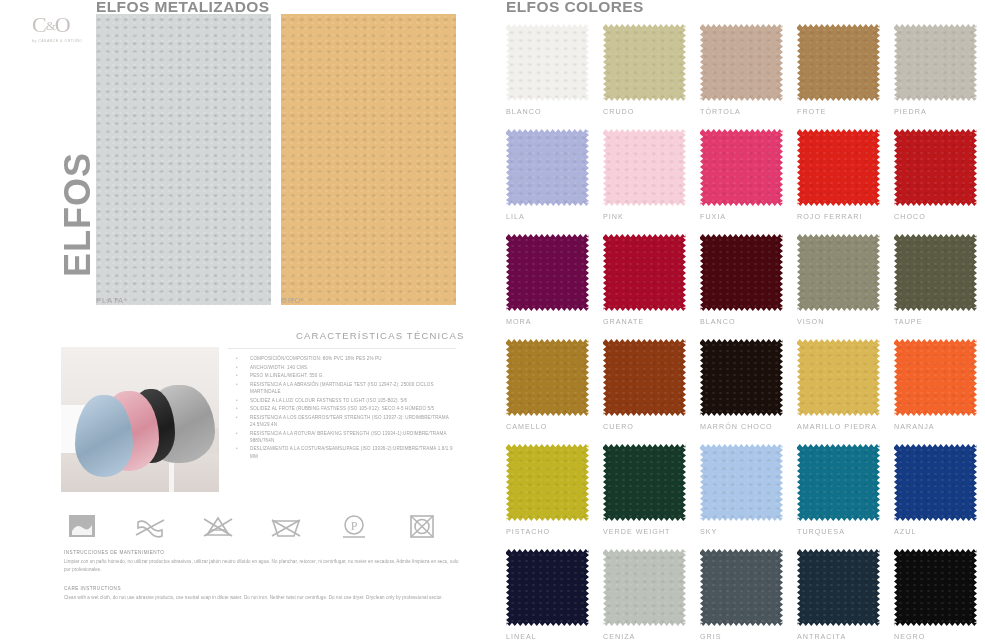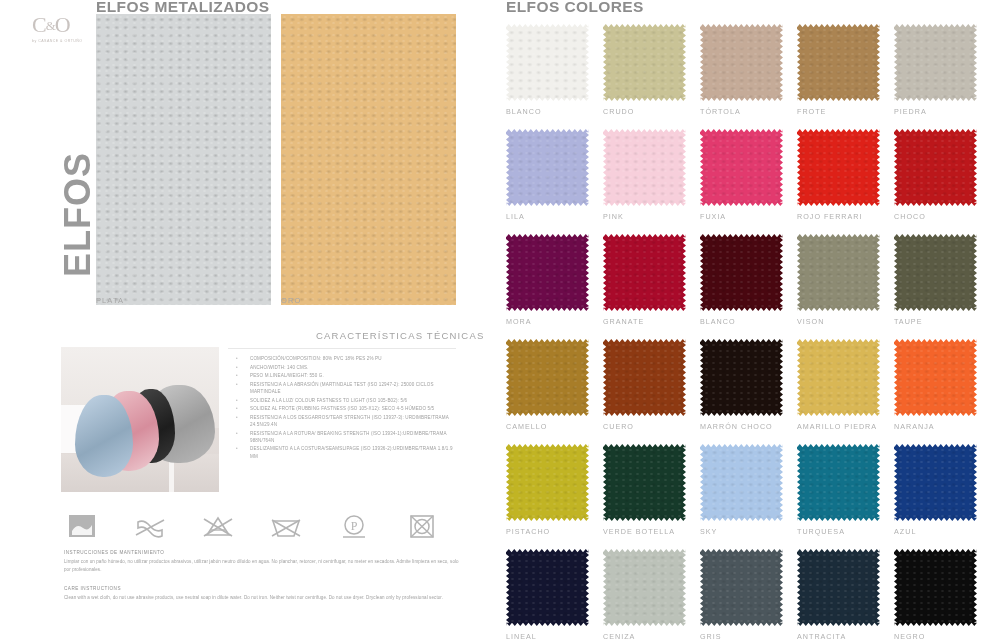--- a/index.html
+++ b/index.html
@@ -78,21 +78,21 @@
     background: linear-gradient(150deg,#4a4a4a,#1d1d1d 60%,#3a3a3a); }
   .roll.pink  { left: 38px; top: 44px; width: 60px; height: 80px;
     background: linear-gradient(150deg,#f0c6cc,#d68d9c 55%,#efcdd3); }
   .roll.blue  { left: 14px; top: 48px; width: 58px; height: 82px;
     background: linear-gradient(150deg,#c3d5e6,#8fa8bd 55%,#b9cde0); }
   .ph-leg { position:absolute; left: 108px; bottom:0; width:5px; height:36px;
     background:#f6f4f3; }
 
   
   .tech-title {
-    position: absolute; left: 288px; top: 330px;
+    position: absolute; left: 268px; top: 330px;
     font-size: 9.5px; letter-spacing: 1.2px; color: #a3a3a3;
   }
   .tech-box {
     position: absolute; left: 200px; top: 348px;
     width: 228px; height: 142px;
     border-top: 1px solid #e8e8e8;
   }
   .tech-list { list-style: none; padding: 6px 0 0 0; }
   .tech-list li {
     position: relative; padding-left: 22px;
@@ -365,21 +365,21 @@
         <div class="cell">
           <div class="sw" style="position: relative;"><svg width="83" height="77" viewBox="0 0 83 77">
               <polygon points="0.0,3.2 2.8,0.0 5.5,3.2 8.3,0.0 11.0,3.2 13.8,0.0 16.5,3.2 19.3,0.0 22.0,3.2 24.8,0.0 27.5,3.2 30.3,0.0 33.0,3.2 35.8,0.0 38.5,3.2 41.3,0.0 44.0,3.2 46.8,0.0 49.5,3.2 52.3,0.0 55.0,3.2 57.8,0.0 60.5,3.2 63.3,0.0 66.0,3.2 68.8,0.0 71.5,3.2 74.3,0.0 77.0,3.2 79.8,0.0 82.5,3.2 83.0,0.0 83.0,3.2 79.8,3.2 83.0,6.0 79.8,8.7 83.0,11.4 79.8,14.2 83.0,16.9 79.8,19.7 83.0,22.4 79.8,25.2 83.0,27.9 79.8,30.7 83.0,33.5 79.8,36.2 83.0,39.0 79.8,41.7 83.0,44.5 79.8,47.2 83.0,50.0 79.8,52.7 83.0,55.5 79.8,58.2 83.0,61.0 79.8,63.7 83.0,66.5 79.8,69.2 83.0,72.0 79.8,73.8 83.0,73.8 80.3,77.0 77.5,73.8 74.8,77.0 72.0,73.8 69.3,77.0 66.5,73.8 63.8,77.0 61.0,73.8 58.3,77.0 55.5,73.8 52.8,77.0 50.0,73.8 47.3,77.0 44.5,73.8 41.8,77.0 39.0,73.8 36.3,77.0 33.5,73.8 30.8,77.0 28.0,73.8 25.3,77.0 22.5,73.8 19.8,77.0 17.0,73.8 14.3,77.0 11.5,73.8 8.8,77.0 6.0,73.8 3.3,77.0 0.5,73.8 0.0,77.0 0.0,73.8 3.2,73.8 0.0,71.0 3.2,68.3 0.0,65.5 3.2,62.8 0.0,60.0 3.2,57.3 0.0,54.5 3.2,51.8 0.0,49.0 3.2,46.3 0.0,43.5 3.2,40.8 0.0,38.0 3.2,35.3 0.0,32.5 3.2,29.8 0.0,27.0 3.2,24.3 0.0,21.5 3.2,18.8 0.0,16.0 3.2,13.3 0.0,10.5 3.2,7.8 0.0,5.0" fill="#c1b424"></polygon>
             </svg><div style="position: absolute; left: 3px; top: 3px; width: 77px; height: 71px; pointer-events: none; background-image: radial-gradient(3px 2px, rgba(255, 255, 255, 0.137) 0%, rgba(255, 255, 255, 0) 70%), radial-gradient(4px 3px at 30% 70%, rgba(0, 0, 0, 0.086) 0%, rgba(0, 0, 0, 0) 72%), linear-gradient(rgba(0, 0, 0, 0), rgba(0, 0, 0, 0)); background-size: 7px 6px, 9px 8px, 100% 100%;"></div></div>
           <div class="nm">PISTACHO</div>
         </div>
         <div class="cell">
           <div class="sw" style="position: relative;"><svg width="83" height="77" viewBox="0 0 83 77">
               <polygon points="0.0,3.2 2.8,0.0 5.5,3.2 8.3,0.0 11.0,3.2 13.8,0.0 16.5,3.2 19.3,0.0 22.0,3.2 24.8,0.0 27.5,3.2 30.3,0.0 33.0,3.2 35.8,0.0 38.5,3.2 41.3,0.0 44.0,3.2 46.8,0.0 49.5,3.2 52.3,0.0 55.0,3.2 57.8,0.0 60.5,3.2 63.3,0.0 66.0,3.2 68.8,0.0 71.5,3.2 74.3,0.0 77.0,3.2 79.8,0.0 82.5,3.2 83.0,0.0 83.0,3.2 79.8,3.2 83.0,6.0 79.8,8.7 83.0,11.4 79.8,14.2 83.0,16.9 79.8,19.7 83.0,22.4 79.8,25.2 83.0,27.9 79.8,30.7 83.0,33.5 79.8,36.2 83.0,39.0 79.8,41.7 83.0,44.5 79.8,47.2 83.0,50.0 79.8,52.7 83.0,55.5 79.8,58.2 83.0,61.0 79.8,63.7 83.0,66.5 79.8,69.2 83.0,72.0 79.8,73.8 83.0,73.8 80.3,77.0 77.5,73.8 74.8,77.0 72.0,73.8 69.3,77.0 66.5,73.8 63.8,77.0 61.0,73.8 58.3,77.0 55.5,73.8 52.8,77.0 50.0,73.8 47.3,77.0 44.5,73.8 41.8,77.0 39.0,73.8 36.3,77.0 33.5,73.8 30.8,77.0 28.0,73.8 25.3,77.0 22.5,73.8 19.8,77.0 17.0,73.8 14.3,77.0 11.5,73.8 8.8,77.0 6.0,73.8 3.3,77.0 0.5,73.8 0.0,77.0 0.0,73.8 3.2,73.8 0.0,71.0 3.2,68.3 0.0,65.5 3.2,62.8 0.0,60.0 3.2,57.3 0.0,54.5 3.2,51.8 0.0,49.0 3.2,46.3 0.0,43.5 3.2,40.8 0.0,38.0 3.2,35.3 0.0,32.5 3.2,29.8 0.0,27.0 3.2,24.3 0.0,21.5 3.2,18.8 0.0,16.0 3.2,13.3 0.0,10.5 3.2,7.8 0.0,5.0" fill="#163a2a"></polygon>
             </svg><div style="position: absolute; left: 3px; top: 3px; width: 77px; height: 71px; pointer-events: none; background-image: radial-gradient(3px 2px, rgba(255, 255, 255, 0.137) 0%, rgba(255, 255, 255, 0) 70%), radial-gradient(4px 3px at 30% 70%, rgba(0, 0, 0, 0.086) 0%, rgba(0, 0, 0, 0) 72%), linear-gradient(rgba(0, 0, 0, 0), rgba(0, 0, 0, 0)); background-size: 7px 6px, 9px 8px, 100% 100%;"></div></div>
-          <div class="nm">VERDE BOTELLA</div>
+          <div class="nm">VERDE WEIGHT</div>
         </div>
         <div class="cell">
           <div class="sw" style="position: relative;"><svg width="83" height="77" viewBox="0 0 83 77">
               <polygon points="0.0,3.2 2.8,0.0 5.5,3.2 8.3,0.0 11.0,3.2 13.8,0.0 16.5,3.2 19.3,0.0 22.0,3.2 24.8,0.0 27.5,3.2 30.3,0.0 33.0,3.2 35.8,0.0 38.5,3.2 41.3,0.0 44.0,3.2 46.8,0.0 49.5,3.2 52.3,0.0 55.0,3.2 57.8,0.0 60.5,3.2 63.3,0.0 66.0,3.2 68.8,0.0 71.5,3.2 74.3,0.0 77.0,3.2 79.8,0.0 82.5,3.2 83.0,0.0 83.0,3.2 79.8,3.2 83.0,6.0 79.8,8.7 83.0,11.4 79.8,14.2 83.0,16.9 79.8,19.7 83.0,22.4 79.8,25.2 83.0,27.9 79.8,30.7 83.0,33.5 79.8,36.2 83.0,39.0 79.8,41.7 83.0,44.5 79.8,47.2 83.0,50.0 79.8,52.7 83.0,55.5 79.8,58.2 83.0,61.0 79.8,63.7 83.0,66.5 79.8,69.2 83.0,72.0 79.8,73.8 83.0,73.8 80.3,77.0 77.5,73.8 74.8,77.0 72.0,73.8 69.3,77.0 66.5,73.8 63.8,77.0 61.0,73.8 58.3,77.0 55.5,73.8 52.8,77.0 50.0,73.8 47.3,77.0 44.5,73.8 41.8,77.0 39.0,73.8 36.3,77.0 33.5,73.8 30.8,77.0 28.0,73.8 25.3,77.0 22.5,73.8 19.8,77.0 17.0,73.8 14.3,77.0 11.5,73.8 8.8,77.0 6.0,73.8 3.3,77.0 0.5,73.8 0.0,77.0 0.0,73.8 3.2,73.8 0.0,71.0 3.2,68.3 0.0,65.5 3.2,62.8 0.0,60.0 3.2,57.3 0.0,54.5 3.2,51.8 0.0,49.0 3.2,46.3 0.0,43.5 3.2,40.8 0.0,38.0 3.2,35.3 0.0,32.5 3.2,29.8 0.0,27.0 3.2,24.3 0.0,21.5 3.2,18.8 0.0,16.0 3.2,13.3 0.0,10.5 3.2,7.8 0.0,5.0" fill="#aac6e8"></polygon>
             </svg><div style="position: absolute; left: 3px; top: 3px; width: 77px; height: 71px; pointer-events: none; background-image: radial-gradient(3px 2px, rgba(255, 255, 255, 0.137) 0%, rgba(255, 255, 255, 0) 70%), radial-gradient(4px 3px at 30% 70%, rgba(0, 0, 0, 0.086) 0%, rgba(0, 0, 0, 0) 72%), linear-gradient(rgba(0, 0, 0, 0), rgba(0, 0, 0, 0)); background-size: 7px 6px, 9px 8px, 100% 100%;"></div></div>
           <div class="nm">SKY</div>
         </div>
         <div class="cell">
           <div class="sw" style="position: relative;"><svg width="83" height="77" viewBox="0 0 83 77">
               <polygon points="0.0,3.2 2.8,0.0 5.5,3.2 8.3,0.0 11.0,3.2 13.8,0.0 16.5,3.2 19.3,0.0 22.0,3.2 24.8,0.0 27.5,3.2 30.3,0.0 33.0,3.2 35.8,0.0 38.5,3.2 41.3,0.0 44.0,3.2 46.8,0.0 49.5,3.2 52.3,0.0 55.0,3.2 57.8,0.0 60.5,3.2 63.3,0.0 66.0,3.2 68.8,0.0 71.5,3.2 74.3,0.0 77.0,3.2 79.8,0.0 82.5,3.2 83.0,0.0 83.0,3.2 79.8,3.2 83.0,6.0 79.8,8.7 83.0,11.4 79.8,14.2 83.0,16.9 79.8,19.7 83.0,22.4 79.8,25.2 83.0,27.9 79.8,30.7 83.0,33.5 79.8,36.2 83.0,39.0 79.8,41.7 83.0,44.5 79.8,47.2 83.0,50.0 79.8,52.7 83.0,55.5 79.8,58.2 83.0,61.0 79.8,63.7 83.0,66.5 79.8,69.2 83.0,72.0 79.8,73.8 83.0,73.8 80.3,77.0 77.5,73.8 74.8,77.0 72.0,73.8 69.3,77.0 66.5,73.8 63.8,77.0 61.0,73.8 58.3,77.0 55.5,73.8 52.8,77.0 50.0,73.8 47.3,77.0 44.5,73.8 41.8,77.0 39.0,73.8 36.3,77.0 33.5,73.8 30.8,77.0 28.0,73.8 25.3,77.0 22.5,73.8 19.8,77.0 17.0,73.8 14.3,77.0 11.5,73.8 8.8,77.0 6.0,73.8 3.3,77.0 0.5,73.8 0.0,77.0 0.0,73.8 3.2,73.8 0.0,71.0 3.2,68.3 0.0,65.5 3.2,62.8 0.0,60.0 3.2,57.3 0.0,54.5 3.2,51.8 0.0,49.0 3.2,46.3 0.0,43.5 3.2,40.8 0.0,38.0 3.2,35.3 0.0,32.5 3.2,29.8 0.0,27.0 3.2,24.3 0.0,21.5 3.2,18.8 0.0,16.0 3.2,13.3 0.0,10.5 3.2,7.8 0.0,5.0" fill="#11718a"></polygon>

